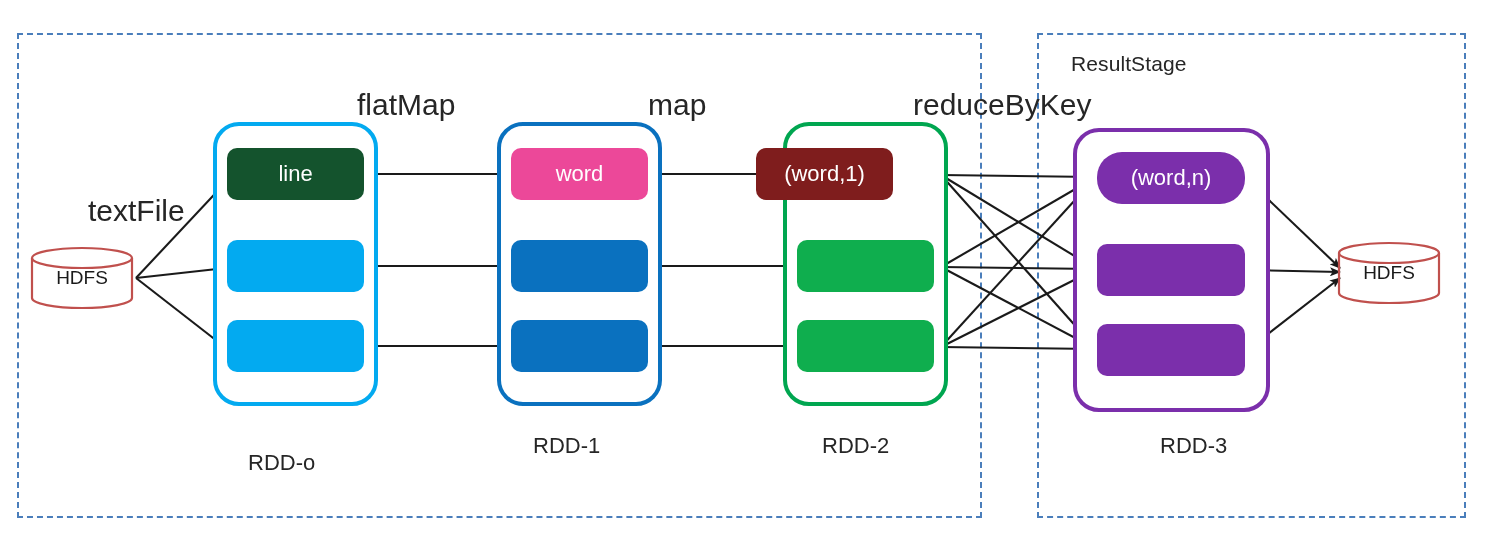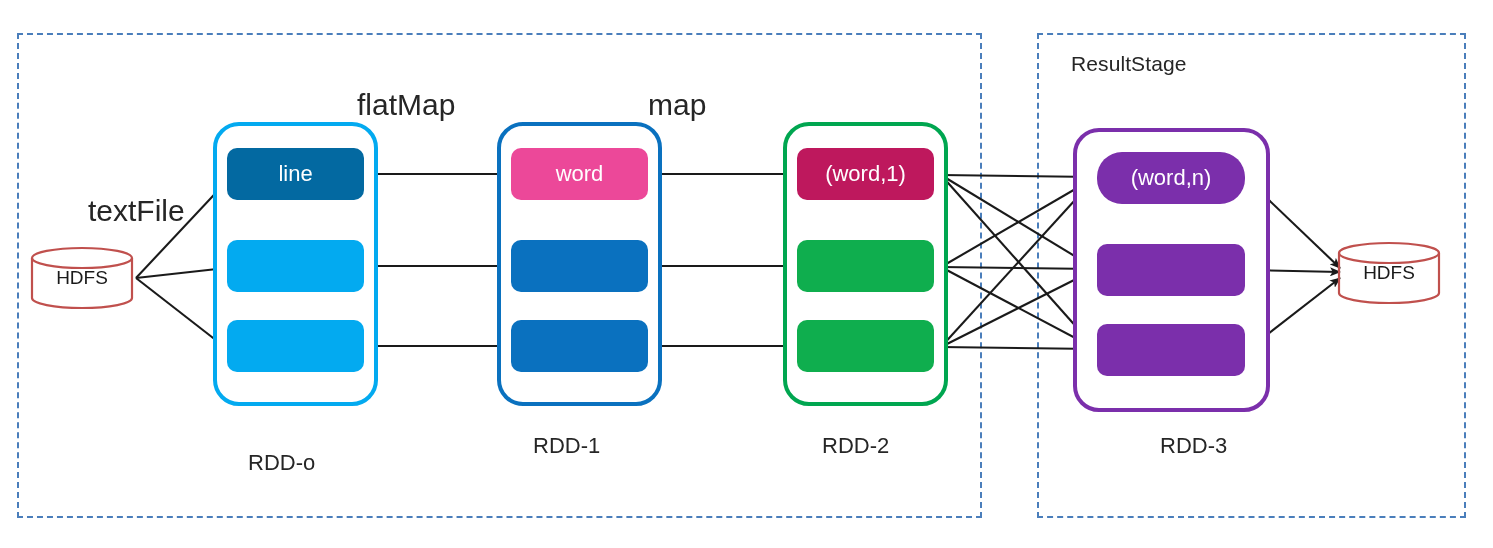--- a/index.html
+++ b/index.html
@@ -129,21 +129,21 @@
     </g>
 
     <g stroke="#1a1a1a" stroke-width="2.1" fill="none" marker-end="url(#ah)">
       <line x1="1250" y1="182" x2="1340" y2="268"></line>
       <line x1="1250" y1="270" x2="1340" y2="272"></line>
       <line x1="1250" y1="348" x2="1340" y2="278"></line>
     </g>
   </svg>
 
   <div class="rdd-container" style="left:213px; top:122px; width:165px; height:284px; border-color:#03aaf0;"></div>
-  <div class="partition" style="left:227px; top:148px; width:137px; height:52px; background:#0369a1;">
+  <div class="partition" style="left:227px; top:148px; width:137px; height:52px; background:#14532d;">
     <span>line</span>
   </div>
   <div class="partition" style="left:227px; top:240px; width:137px; height:52px; background:#03aaf0;">
     <span></span>
   </div>
   <div class="partition" style="left:227px; top:320px; width:137px; height:52px; background:#03aaf0;">
     <span></span>
   </div>
 
   <div class="rdd-container" style="left:497px; top:122px; width:165px; height:284px; border-color:#0a71bf;"></div>
@@ -151,21 +151,21 @@
     <span>word</span>
   </div>
   <div class="partition" style="left:511px; top:240px; width:137px; height:52px; background:#0a71bf;">
     <span></span>
   </div>
   <div class="partition" style="left:511px; top:320px; width:137px; height:52px; background:#0a71bf;">
     <span></span>
   </div>
 
   <div class="rdd-container" style="left:783px; top:122px; width:165px; height:284px; border-color:#00a650;"></div>
-  <div class="partition" style="left:797px; top:148px; width:137px; height:52px; background:#be185d;">
+  <div class="partition" style="left:756px; top:148px; width:137px; height:52px; background:#7f1d1d;">
     <span>(word,1)</span>
   </div>
   <div class="partition" style="left:797px; top:240px; width:137px; height:52px; background:#0fae4e;">
     <span></span>
   </div>
   <div class="partition" style="left:797px; top:320px; width:137px; height:52px; background:#0fae4e;">
     <span></span>
   </div>
 
   <div class="rdd-container" style="left:1073px; top:128px; width:197px; height:284px; border-color:#7b2fab;"></div>
@@ -191,19 +191,20 @@
     <path d="M2,12 L2,52" stroke="#c0504d" stroke-width="2.2" fill="none"></path>
     <path d="M102,12 L102,52" stroke="#c0504d" stroke-width="2.2" fill="none"></path>
     <ellipse cx="52" cy="12" rx="50" ry="10" fill="#ffffff" stroke="#c0504d" stroke-width="2.2"></ellipse>
     <path d="M2,52 A50,10 0 0 0 102,52" stroke="#c0504d" stroke-width="2.2" fill="none"></path>
   </svg>
   <div class="hdfs-label" style="left:1337px; top:262px; width:104px;">HDFS</div>
 
   <div class="op-label" style="left:88px; top:194px;">textFile</div>
   <div class="op-label" style="left:357px; top:88px;">flatMap</div>
   <div class="op-label" style="left:648px; top:88px;">map</div>
+  <div class="op-label" style="left:913px; top:88px;">reduceByKey</div>
 
   <div class="rdd-label" style="left:248px; top:433px;margin-top:17px;">RDD-o</div>
   <div class="rdd-label" style="left:533px; top:433px;">RDD-1</div>
   <div class="rdd-label" style="left:822px; top:433px;">RDD-2</div>
   <div class="rdd-label" style="left:1160px; top:433px;">RDD-3</div>
 
 </div>
 
 </body></html>

